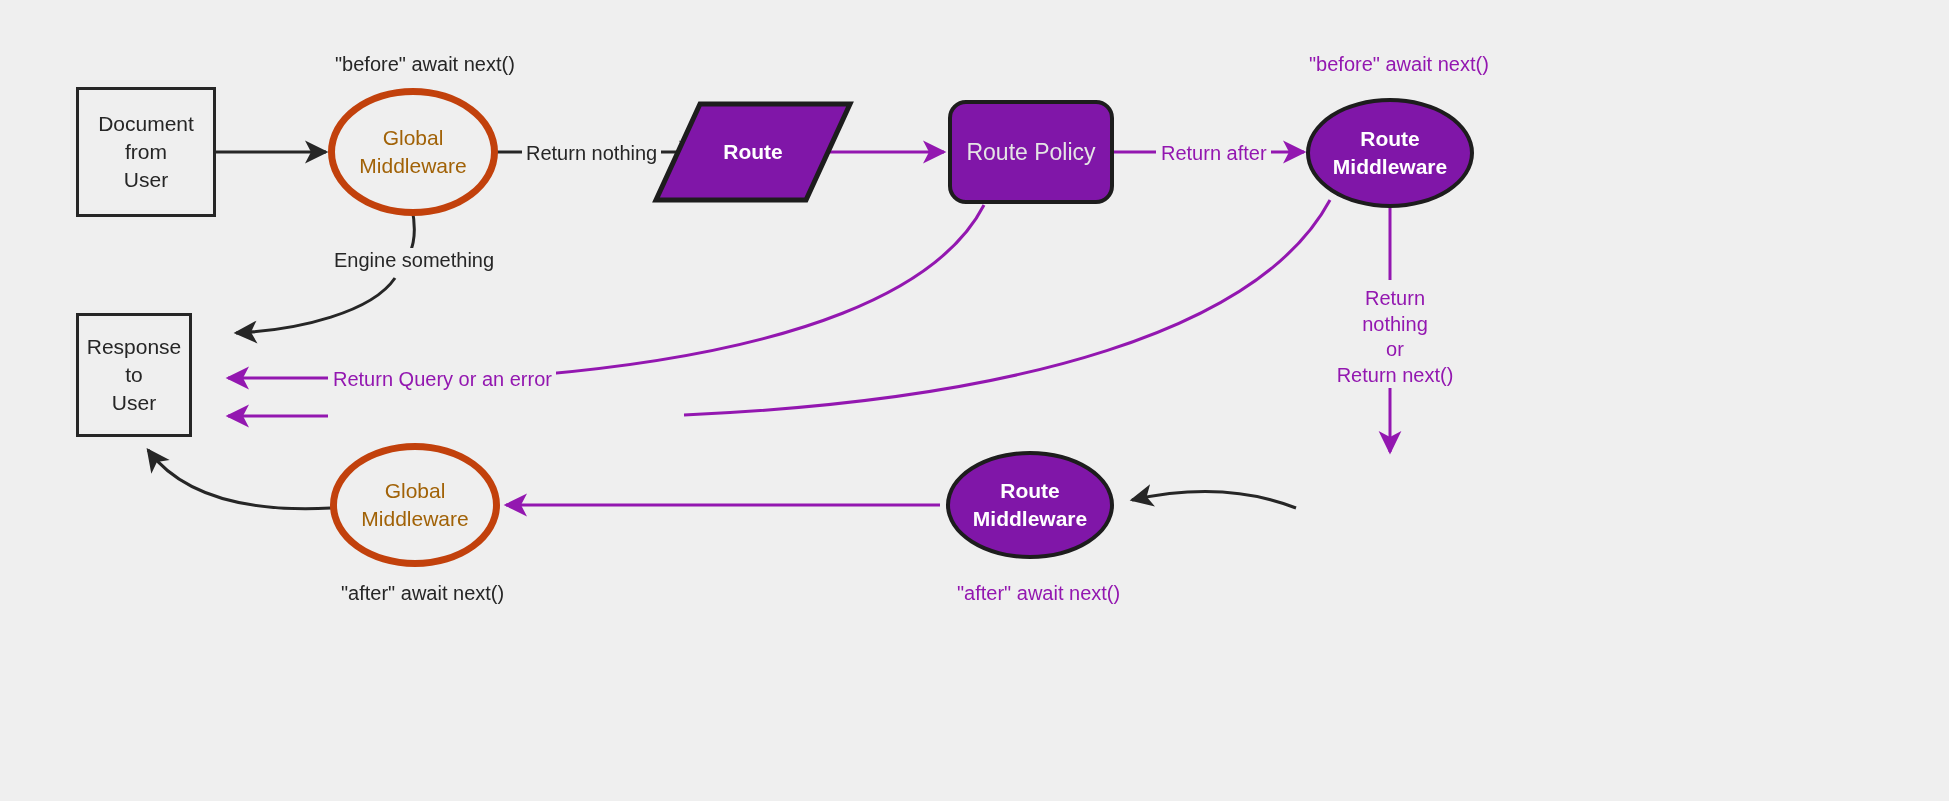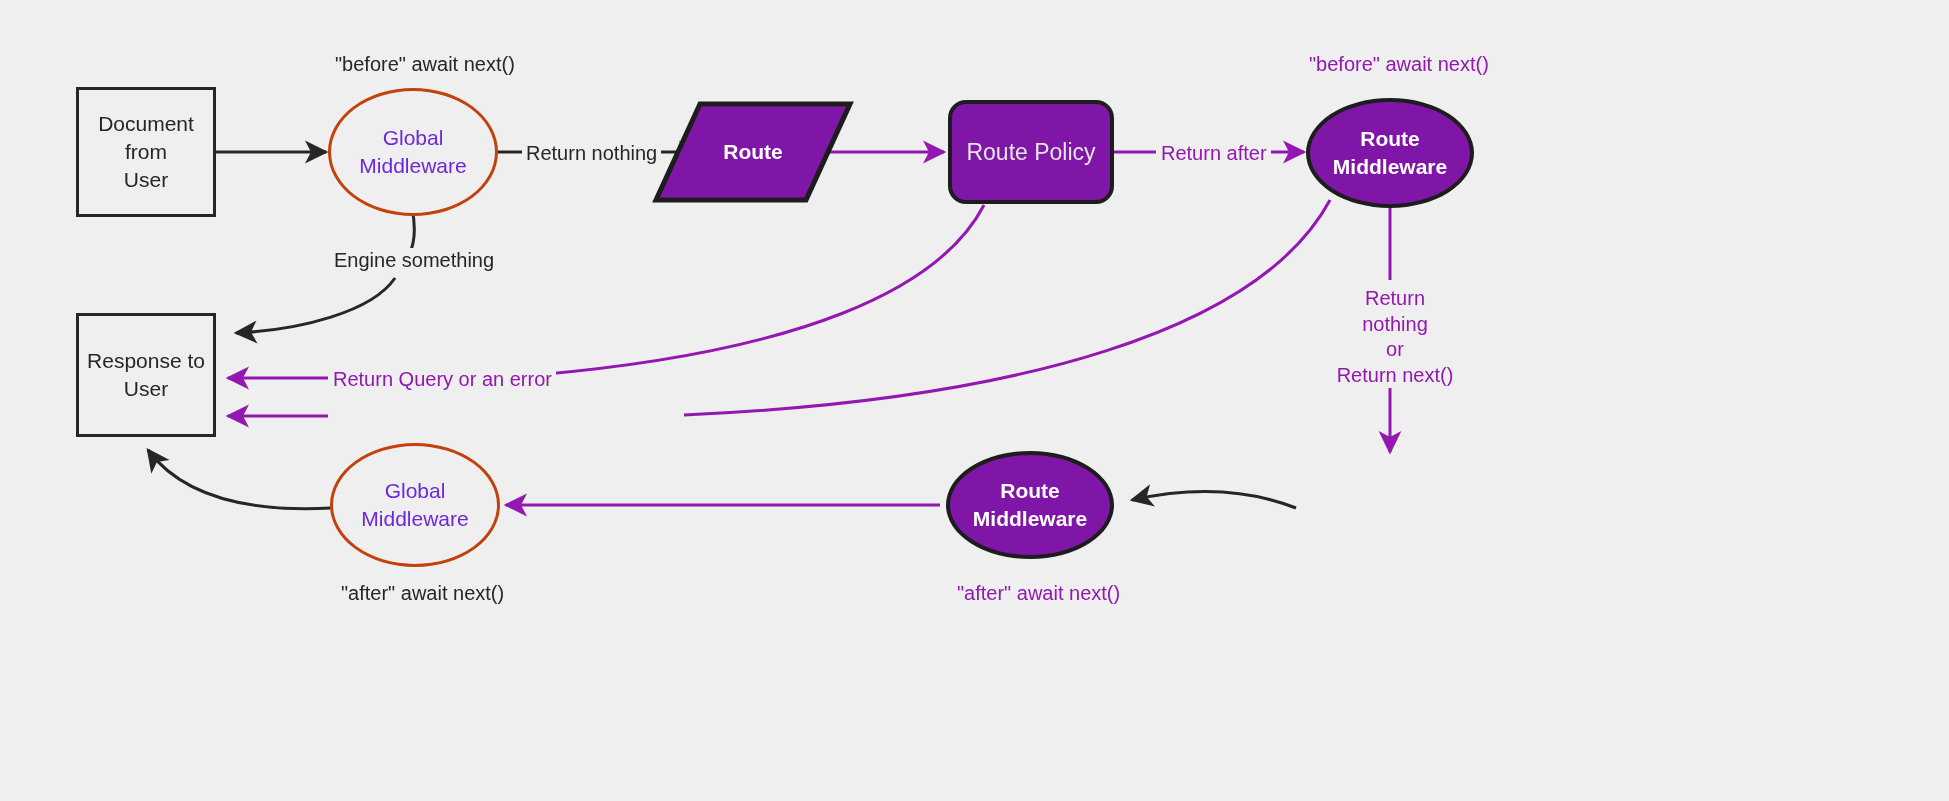--- a/index.html
+++ b/index.html
@@ -33,24 +33,24 @@
     text-align: center;
     line-height: 1.32;
   }
   .rect {
     border: 3px solid #262626;
     background: #efefef;
     color: #262626;
     font-size: 21px;
   }
   .ellipse-plain {
-    border: 3px solid #c2410c;
+    border: 7px solid #c2410c;
     border-radius: 50%;
     background: #efefef;
-    color: #6d28d9;
+    color: #a16207;
     font-size: 21px;
   }
   .ellipse-purple {
     border: 4px solid #1d1d1d;
     border-radius: 50%;
     background: #8016a8;
     color: #ffffff;
     font-size: 21px;
     font-weight: bold;
   }
@@ -185,21 +185,21 @@
   <div class="node ellipse-purple" style="left:946px; top:451px; width:168px; height:108px;">
     <span style="white-space:pre-line;">Route
 Middleware</span>
   </div>
 
   <div class="node ellipse-plain" style="left:330px; top:443px; width:170px; height:124px;">
     <span style="white-space:pre-line;">Global
 Middleware</span>
   </div>
 
-  <div class="node rect" style="left:76px; top:313px; width:140px; height:124px;justify-content:center;">
+  <div class="node rect" style="left:76px; top:313px; width:116px; height:124px;justify-content:center;">
     <span style="white-space:pre-line;">Response to
 User</span>
   </div>
 
   <div class="edge-label dark" style="left:331px; top:52px;">"before" await next()</div>
 
   <div class="edge-label purple" style="left:1305px; top:52px;">"before" await next()</div>
 
   <div class="edge-label dark" style="left:337px; top:581px;">"after" await next()</div>
 

